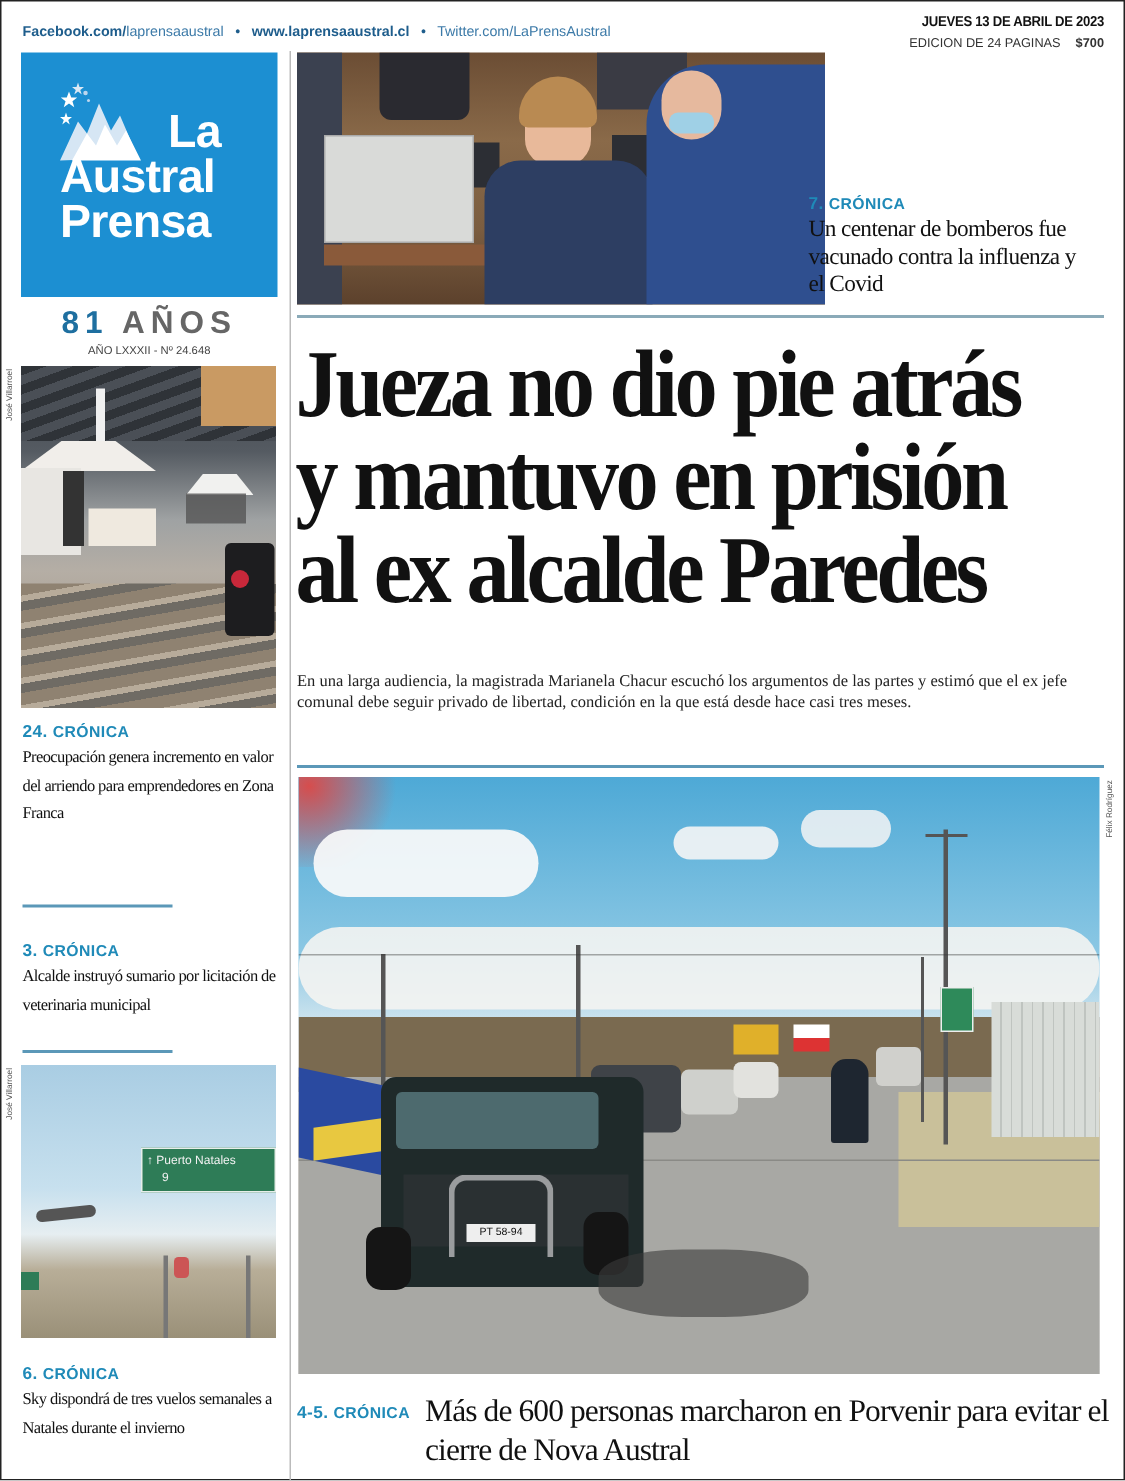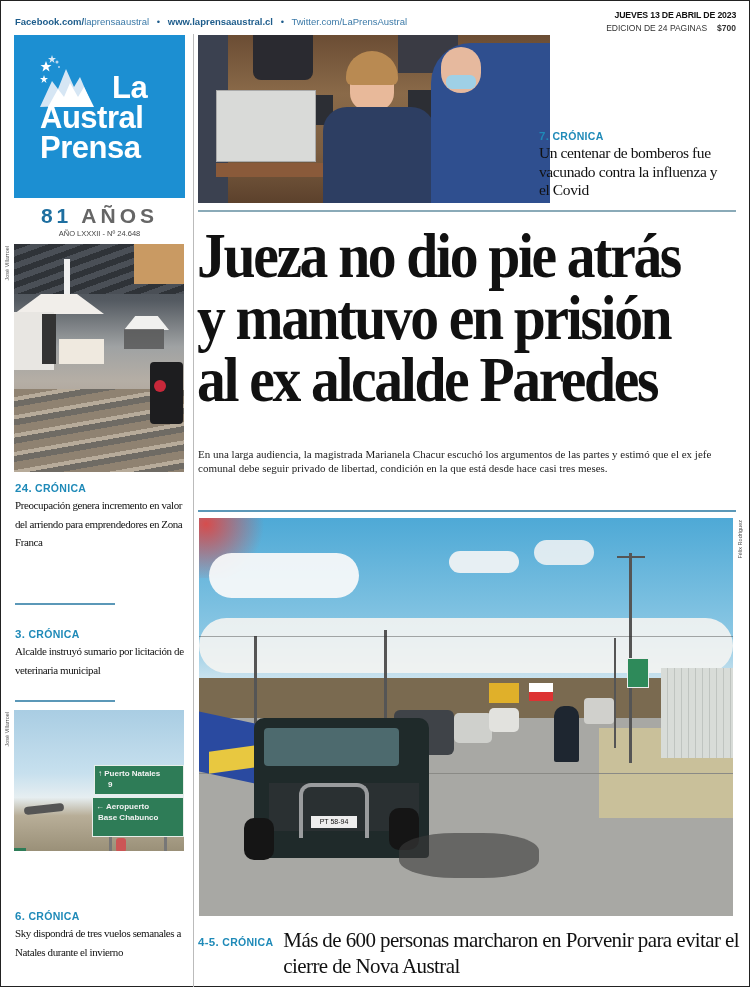--- a/index.html
+++ b/index.html
@@ -188,30 +188,26 @@
   <div class="hl">Preocupación genera incremento en valor del arriendo para emprendedores en Zona Franca</div>
 </div>
 <div class="rule" style="left:15px;top:603px;width:100px;"></div>
 
 <div class="ls" style="top:628px;">
   <div class="section"><span class="num">3.</span> <span>CRÓNICA</span></div>
   <div class="hl">Alcalde instruyó sumario por licitación de veterinaria municipal</div>
 </div>
 <div class="rule" style="left:15px;top:700px;width:100px;"></div>
 
-<div class="photo" style="left:14px;top:710px;width:170px;height:141px;background:linear-gradient(180deg,#a9cde3 0%,#c7e0ee 45%,#e6eef1 62%,#b8ae98 75%,#9a9078 100%);font-weight:bold;">
+<div class="photo" style="left:14px;top:710px;width:170px;height:182px;background:linear-gradient(180deg,#a9cde3 0%,#c7e0ee 45%,#e6eef1 62%,#b8ae98 75%,#9a9078 100%);">
   <div style="position:absolute;left:10px;top:95px;width:40px;height:8px;background:#555;border-radius:4px;transform:rotate(-6deg);"></div>
   <div style="position:absolute;left:80px;top:55px;width:90px;height:30px;background:#2e7c57;border:1px solid #e7eee9;color:#f2f2f2;font-size:8px;padding:2px 3px;line-height:11px;">
     <div>↑ <span>Puerto Natales</span></div>
     <div style="padding-left:10px">9</div>
   </div>
-  <div style="position:absolute;left:78px;top:87px;width:92px;height:40px;background:#2e7c57;border:1px solid #e7eee9;color:#f2f2f2;font-size:8px;padding:3px 3px;line-height:11px;">
-    <div>← <span>Aeropuerto</span></div>
-    <div style="padding-left:2px">Base Chabunco</div>
-  </div>
   <div style="position:absolute;left:95px;top:127px;width:3px;height:55px;background:#777;"></div>
   <div style="position:absolute;left:150px;top:127px;width:3px;height:55px;background:#777;"></div>
   <div style="position:absolute;left:102px;top:128px;width:10px;height:14px;background:#c55;border-radius:3px;"></div>
   <div style="position:absolute;left:0;top:138px;width:12px;height:12px;background:#2e7c57;"></div>
 </div>
 <div class="credit" style="left:4px;top:712px;">José Villarroel</div>
 
 <div class="ls" style="top:910px;">
   <div class="section"><span class="num">6.</span> <span>CRÓNICA</span></div>
   <div class="hl">Sky dispondrá de tres vuelos semanales a Natales durante el invierno</div>

